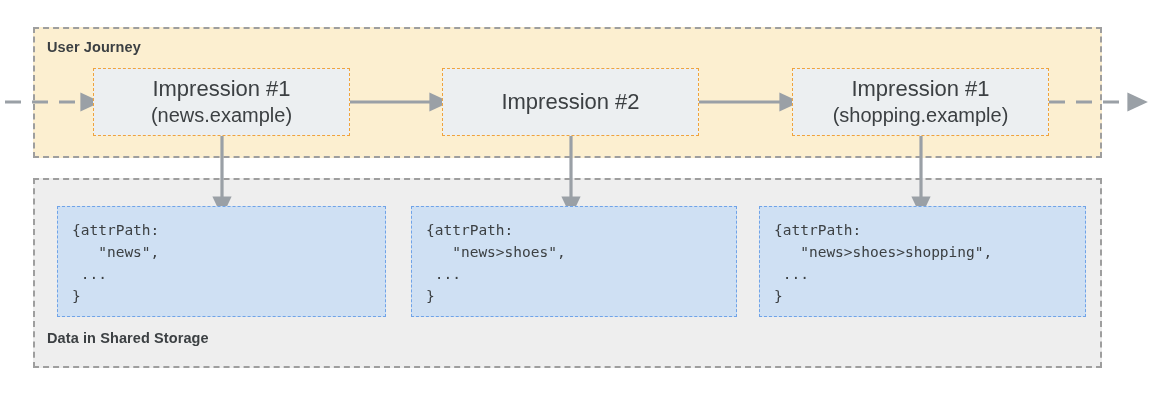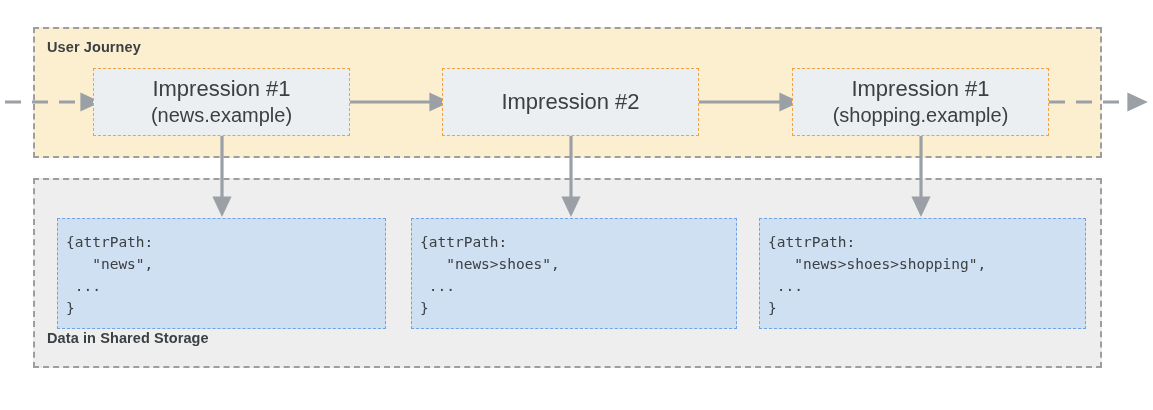--- a/index.html
+++ b/index.html
@@ -83,25 +83,25 @@
     white-space: nowrap;
   }
   #impression-1 { left: 93px; }
   #impression-2 { left: 442px; }
   #impression-3 { left: 792px; }
 
   
   .payload {
     position: absolute;
     box-sizing: border-box;
-    top: 218px;
+    top: 206px;
     height: 111px;
     background: #cfe0f3;
     border: 1.6px dashed #6fa3e8;
-    padding: 12px 0 0 8px;
+    padding: 12px 0 0 14px;
   }
   .payload pre {
     margin: 0;
     font-family: "DejaVu Sans Mono", "Liberation Mono", monospace;
     font-size: 14.5px;
     line-height: 1.52;
     color: #3c4043;
     white-space: pre;
   }
   #payload-1 { left: 57px;  width: 329px; }

